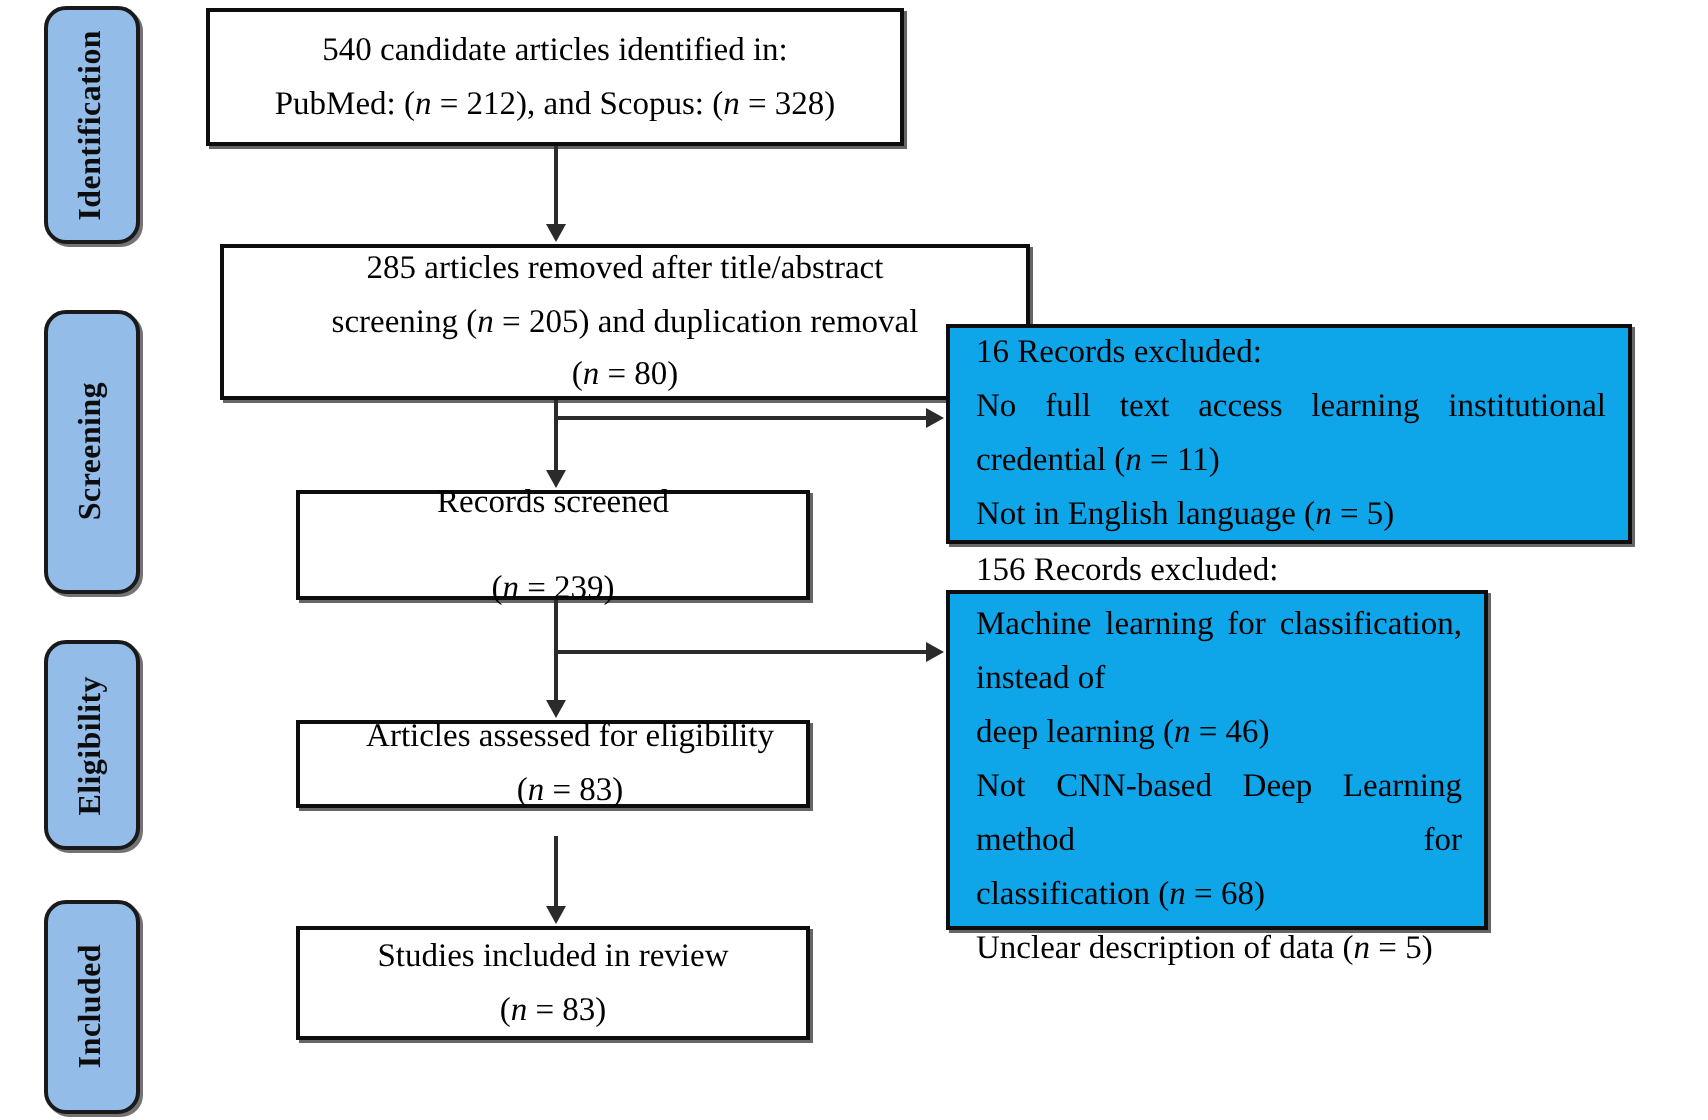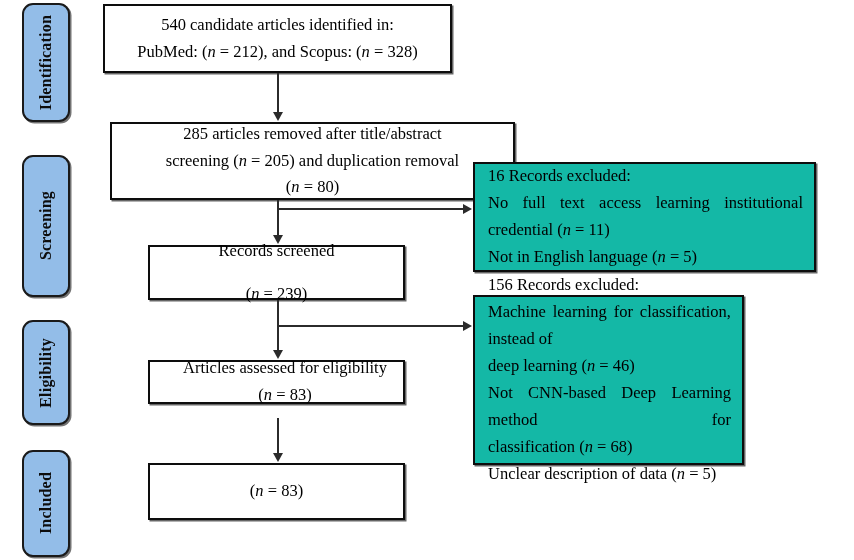--- a/index.html
+++ b/index.html
@@ -55,21 +55,21 @@
   }
   .flow-box .line {
     font-size: 16.5px;
     line-height: 1.62;
     white-space: nowrap;
   }
 
   
   .exclusion-box {
     position: absolute;
-    background: #14b8a6;
+    background: #0ea5e9;
     border: 2px solid #0d0d0d;
     box-sizing: border-box;
     box-shadow: 1.5px 1.5px 0 rgba(0,0,0,0.6);
     padding: 8px 11px 8px 13px;
     display: flex;
     flex-direction: column;
     justify-content: center;
   }
   .exclusion-box .line {
     font-size: 16.5px;
@@ -164,20 +164,21 @@
 
   <div class="flow-box" style="left:148px; top:360px; width:257px; height:44px;padding-left:17px;">
     <div class="line">Articles assessed for eligibility</div>
     <div class="line">(<i class="ital">n</i> = 83)</div>
   </div>
 
   <div class="vline" style="left:277px; top:418px; height:36px;"></div>
   <div class="arrow-down" style="left:272.5px; top:453px;"></div>
 
   <div class="flow-box" style="left:148px; top:463px; width:257px; height:57px;">
+    <div class="line">Studies included in review</div>
     <div class="line">(<i class="ital">n</i> = 83)</div>
   </div>
 
   <div class="exclusion-box" style="left:473px; top:162px; width:343px; height:110px;">
     <div class="line">16 Records excluded:</div>
     <div class="line justify">No full text access learning institutional</div>
     <div class="line">credential (<i class="ital">n</i> = 11)</div>
     <div class="line">Not in English language (<i class="ital">n</i> = 5)</div>
   </div>
 

